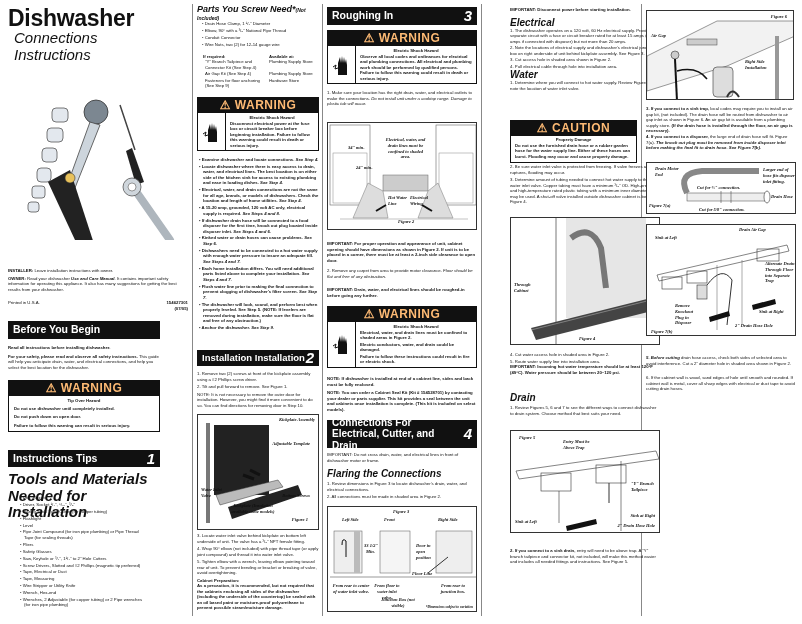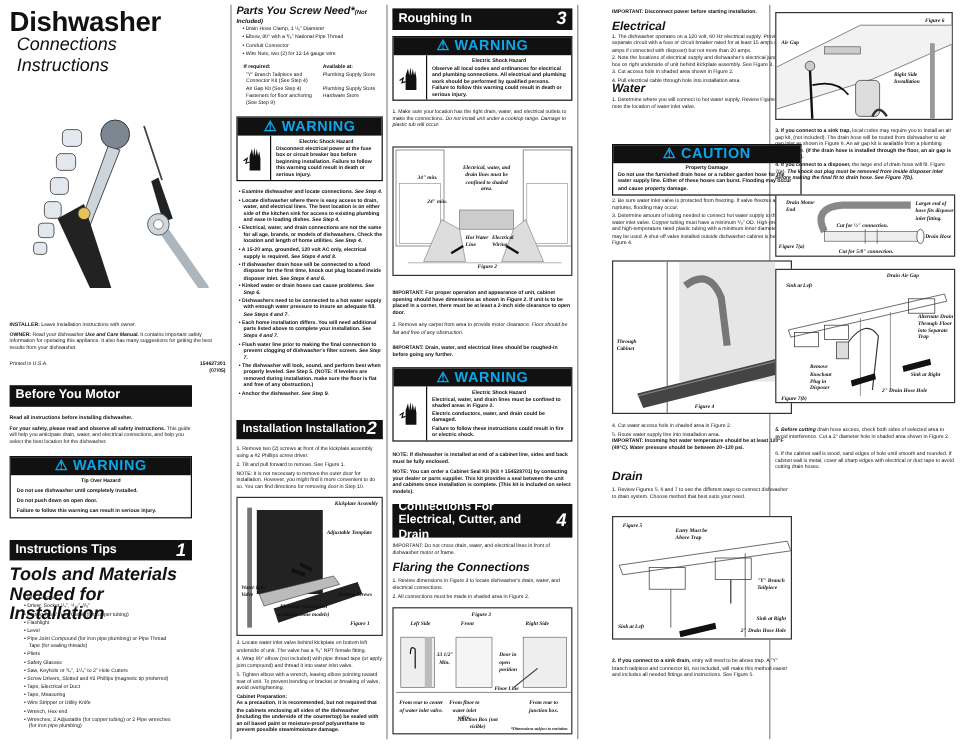--- a/index.html
+++ b/index.html
@@ -9,21 +9,21 @@
   .vrule { position: absolute; top: 4px; width: 1px; background: #888; }
   .title-main { font-weight: bold; font-size: 23px; line-height: 1; letter-spacing: -0.3px; }
   .title-sub { font-style: italic; font-size: 15px; line-height: 1.12; margin-left: 6px; }
   .sec-bar { background: #111; color: #fff; font-weight: bold; display: flex; justify-content: space-between; align-items: center; padding: 0 5px; }
   .sec-bar .num { font-style: italic; font-size: 15px; }
   .h2 { font-style: italic; font-weight: bold; font-size: 15px; line-height: 1.1; }
   .h3 { font-style: italic; font-weight: bold; font-size: 10px; line-height: 1.1; }
   .bold { font-weight: bold; }
   .ital { font-style: italic; }
   .warn { border: 1px solid #111; }
-  .warn-head { background: #111; color: #0ea5e9; font-weight: bold; text-align: center; letter-spacing: 0.5px; }
+  .warn-head { background: #111; color: #fdba74; font-weight: bold; text-align: center; letter-spacing: 0.5px; }
   .warn-body { display: flex; }
   .warn-icon { width: 28px; border-right: 1px solid #111; display: flex; align-items: center; justify-content: center; }
   .warn-text { flex: 1; padding: 2px 4px; font-weight: bold; }
   .warn-sub { text-align: center; font-weight: bold; }
   ul.b { list-style: none; }
   ul.b li { padding-left: 6px; text-indent: -4px; margin-bottom: 1.4px; }
   ul.b li::before { content: "• "; }
   .fig { border: 1px solid #333; position: relative; background: #fff; overflow: hidden; }
   .fig-label { position: absolute; font-family: "Liberation Serif", serif; font-style: italic; font-weight: bold; font-size: 4.5px; }
   .tools-img { position: absolute; }
@@ -75,21 +75,21 @@
   <div style="position:absolute;top:268px;width:180px;">
     <div style="margin-bottom:2px;"><span class="bold">INSTALLER:</span> <span>Leave installation instructions with owner.</span></div>
     <div><span class="bold">OWNER:</span> <span>Read your dishwasher</span> <span class="bold ital">Use and Care Manual.</span> <span>It contains important safety information for operating this appliance. It also has many suggestions for getting the best results from your dishwasher.</span></div>
     <div class="row2" style="margin-top:8px;">
       <span>Printed in U.S.A.</span>
       <span style="text-align:right;" class="bold"><span>154627301</span><br><span>(07/05)</span></span>
     </div>
   </div>
 
   <div class="sec-bar" style="position:absolute;top:321px;width:152px;height:18px;font-size:10.5px;">
-    <span>Before You Motor</span>
+    <span>Before You Begin</span>
   </div>
   <div style="position:absolute;top:345px;width:152px;">
     <div class="bold" style="margin-bottom:3px;">Read all instructions before installing dishwasher.</div>
     <div><span class="bold">For your safety, please read and observe all safety instructions.</span> <span>This guide will help you anticipate drain, water, and electrical connections, and help you select the best location for the dishwasher.</span></div>
   </div>
 
   <div class="warn" style="position:absolute;top:380px;width:152px;">
     <div class="warn-head" style="font-size:12px;height:15px;line-height:15px;"><span>⚠</span> <span>WARNING</span></div>
     <div style="padding:2px 5px 3px;" class="bold">
       <div class="warn-sub" style="margin-bottom:2px;">Tip Over Hazard</div>
@@ -331,21 +331,21 @@
   <div class="h3" style="margin-top:4px;">Electrical</div>
   <div>
     <div style="margin-bottom:1px;">1. The dishwasher operates on a 120 volt, 60 Hz electrical supply. Provide a separate circuit with a fuse or circuit breaker rated for at least 15 amps (20 amps if connected with disposer) but not more than 20 amps.</div>
     <div style="margin-bottom:1px;">2. Note the locations of electrical supply and dishwasher's electrical junction box on right underside of unit behind kickplate assembly. See Figure 3.</div>
     <div style="margin-bottom:1px;">3. Cut access hole in shaded area shown in Figure 2.</div>
     <div>4. Pull electrical cable through hole into installation area.</div>
   </div>
   <div class="h3">Water</div>
   <div>1. Determine where you will connect to hot water supply. Review Figure 3 and note the location of water inlet valve.</div>
 
-  <div class="warn" style="position:absolute;top:120px;width:158px;">
+  <div class="warn" style="position:absolute;top:120px;width:127px;">
     <div class="warn-head" style="font-size:12px;height:15px;line-height:15px;"><span>⚠</span> <span>CAUTION</span></div>
     <div style="padding:1px 4px 3px;" class="bold">
       <div class="warn-sub">Property Damage</div>
       <div>Do not use the furnished drain hose or a rubber garden hose for the water supply line. Either of these hoses can burst. Flooding may occur and cause property damage.</div>
     </div>
   </div>
 
   <div style="position:absolute;top:164px;width:150px;">
     <div style="margin-bottom:2px;">2. Be sure water inlet valve is protected from freezing. If valve freezes and ruptures, flooding may occur.</div>
     <div>3. Determine amount of tubing needed to connect hot water supply to the unit's water inlet valve. Copper tubing must have a minimum ³/₈" OD. High-pressure and high-temperature rated plastic tubing with a minimum inner diameter of ¹/₄" may be used. A shut-off valve installed outside dishwasher cabinet is best. See Figure 4.</div>

